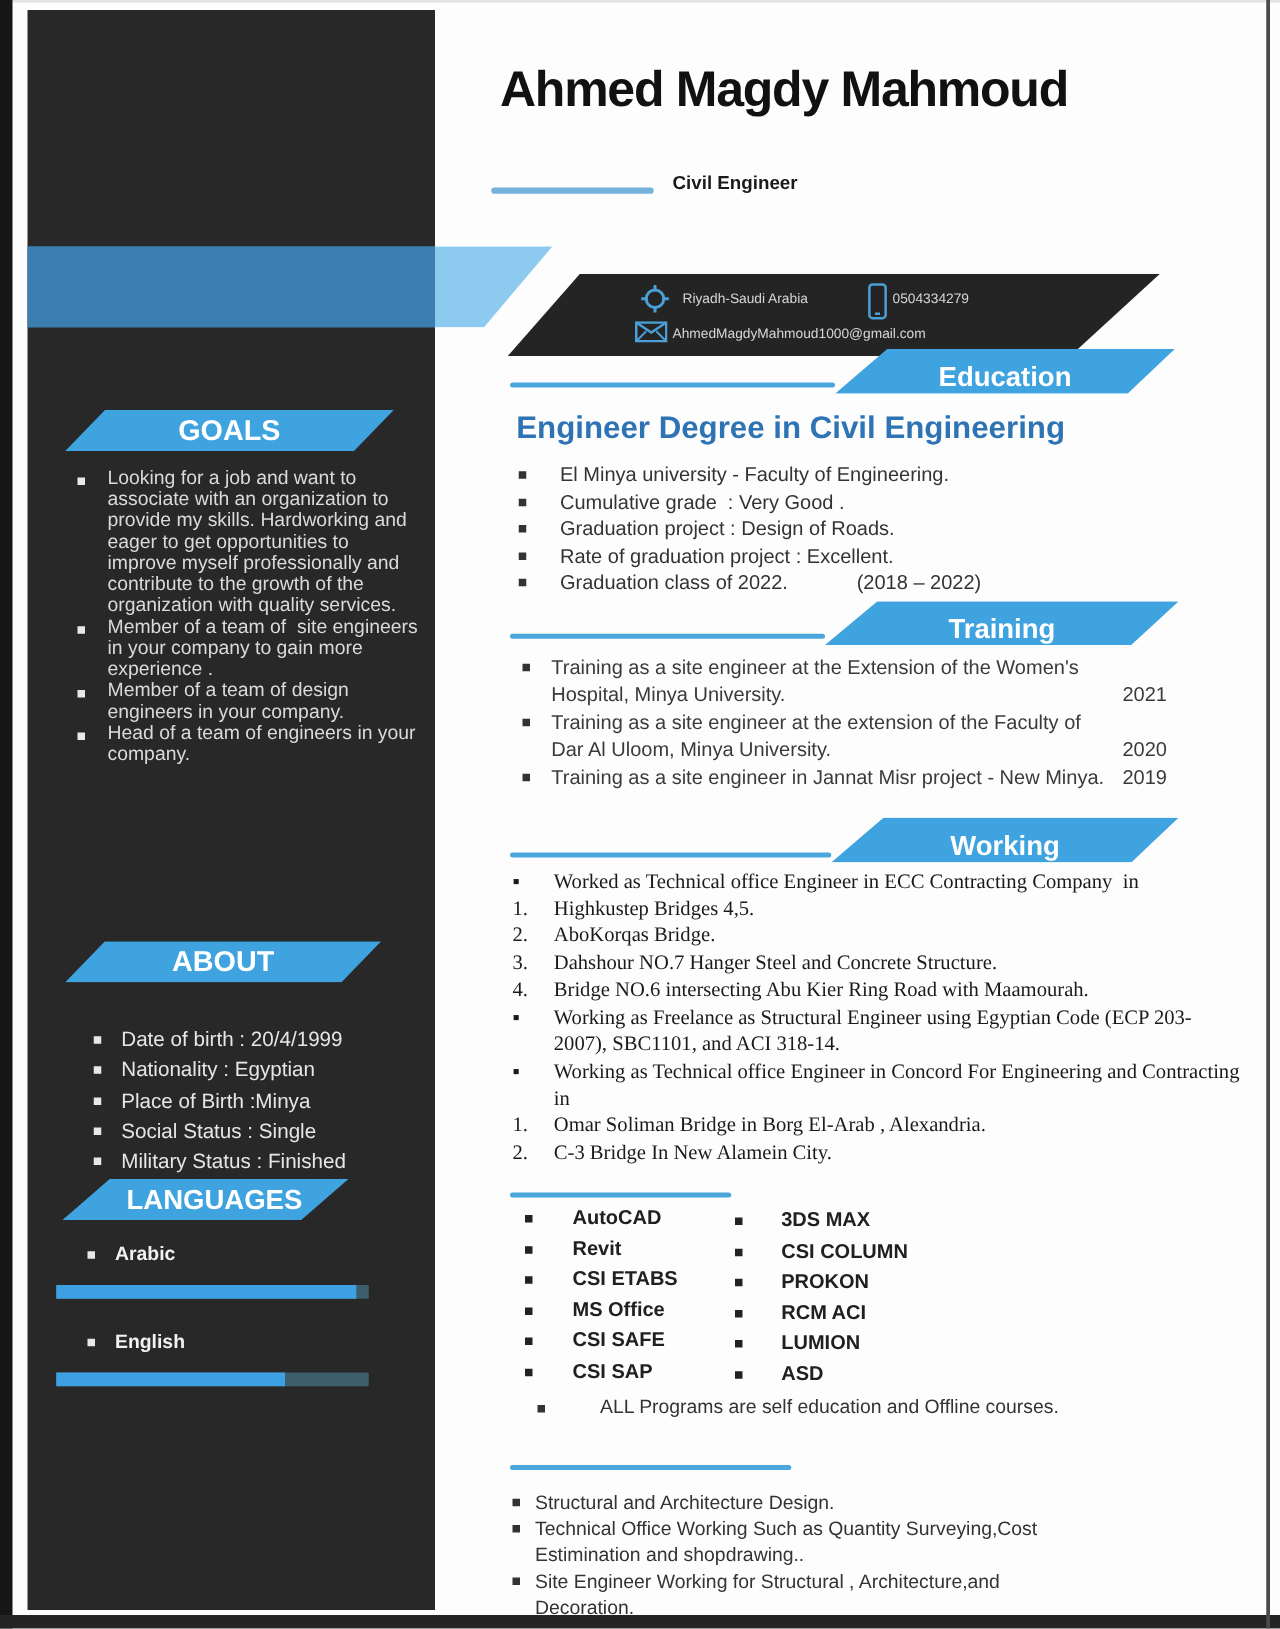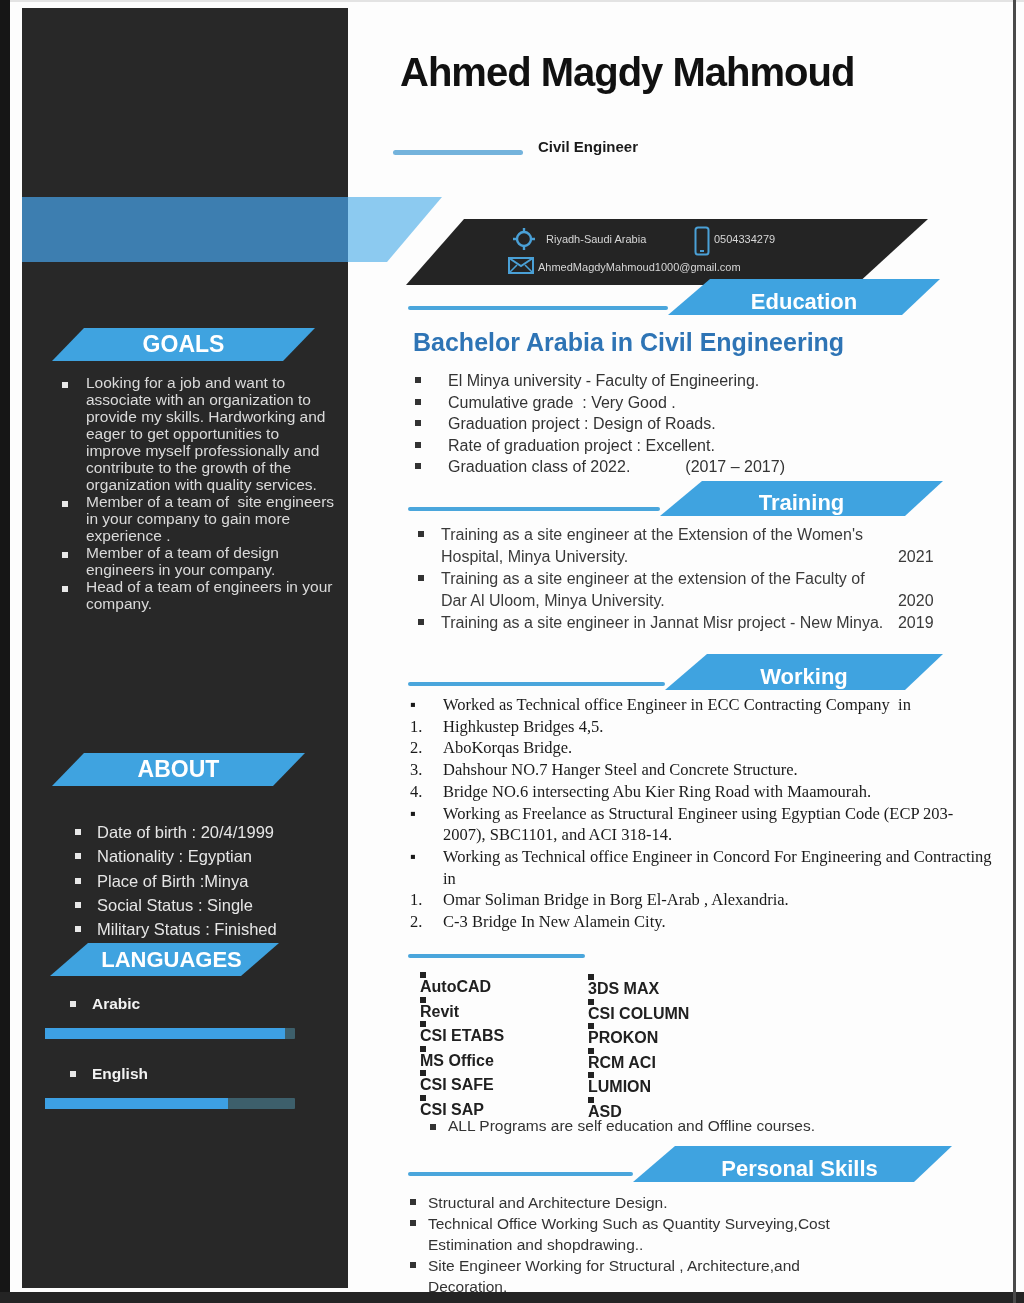--- a/index.html
+++ b/index.html
@@ -54,26 +54,26 @@
   .pre{white-space:pre-wrap;}
   .training-list{left:408px;top:524px;width:532px;font-size:16px;line-height:22px;color:#3a3a3a;}
   .training-item{display:flex;align-items:flex-end;}
   .training-item .sq{align-self:flex-start;margin-left:10px;margin-right:17px;margin-top:7px;}
   .training-text{width:470px;}
   .training-year{width:44px;margin-left:8px;margin-right:0;padding-bottom:0;}
   .working-list{left:410px;top:694px;width:585px;font-family:"Liberation Serif",serif;
                 font-size:16.5px;line-height:21.7px;color:#1a1a1a;}
   .working-marker{flex:none;width:33px;}
   .skills-col{font-size:16px;font-weight:bold;color:#202020;}
-  .skills-col .row{height:24.5px;align-items:flex-start;flex-direction:column;}
+  .skills-col .row{height:24.5px;align-items:flex-start;}
   .skills-col .sq{background:#222;margin-top:6px;}
   .c1{left:420px;top:966px;width:160px;} .c1 .sq{margin-right:32px;}
   .c2{left:588px;top:968px;width:165px;} .c2 .sq{margin-right:31px;}
   .c3{left:755px;top:966px;width:255px;} .c3 .sq{margin-right:29px;}
-  .note-row{left:430px;top:1117px;width:520px;font-size:15.5px;color:#333;}
+  .note-row{left:430px;top:1117px;width:520px;font-size:15.5px;color:#333;gap:32px;}
   .note-row .sq{margin-right:12px;margin-top:7px;}
   .personal-list{left:410px;top:1192px;width:560px;font-size:15.5px;line-height:21px;color:#333;}
   .personal-list .sq{margin-right:12px;margin-top:7px;}
   .personal-list .row{margin-bottom:0;}
 </style>
 </head>
 <body>
 
 <div class="page">
 
@@ -190,21 +190,21 @@
         <div class="lang-bar">
           <div class="lang-fill" style="width: 73%;"></div>
         </div>
       </div>
     </div>
 
   <div class="abs hline" style="left:408px;top:306px;width:260px;"></div>
   <div class="abs flag flag-main" style="left:668px;top:279px;width:272px;">
     <span>Education</span>
   </div>
-  <div class="abs degree">Bachelor Arabia in Civil Engineering</div>
+  <div class="abs degree">Engineer Degree in Civil Engineering</div>
   <div class="abs edu-list">
 
       <div class="row">
         <span class="sq"></span>
         <span class="pre">El Minya university - Faculty of Engineering.</span>
         <span class="edu-extra"></span>
       </div>
 
       <div class="row">
         <span class="sq"></span>
@@ -220,21 +220,21 @@
 
       <div class="row">
         <span class="sq"></span>
         <span class="pre">Rate of graduation project : Excellent.</span>
         <span class="edu-extra"></span>
       </div>
 
       <div class="row">
         <span class="sq"></span>
         <span class="pre">Graduation class of 2022.</span>
-        <span class="edu-extra">(2017 – 2017)</span>
+        <span class="edu-extra">(2018 – 2022)</span>
       </div>
     </div>
 
   <div class="abs hline" style="left:408px;top:507px;width:252px;"></div>
   <div class="abs flag flag-main" style="left:660px;top:481px;width:283px;height:35px;">
     <span>Training</span>
   </div>
   <div class="abs training-list">
 
       <div class="training-item">
@@ -372,23 +372,20 @@
         <span class="sq"></span>
         <span>ASD</span>
       </div>
     </div>
   <div class="abs row note-row">
     <span class="sq"></span>
     <span>ALL Programs are self education and Offline courses.</span>
   </div>
 
   <div class="abs hline" style="left:408px;top:1172px;width:225px;"></div>
-  <div class="abs flag flag-main" style="left:633px;top:1146px;width:319px;padding-left:14px;box-sizing:border-box;">
-    <span>Personal Skills</span>
-  </div>
   <div class="abs personal-list">
 
       <div class="row">
         <span class="sq"></span>
         <span style="width:420px">Structural and Architecture Design.</span>
       </div>
 
       <div class="row">
         <span class="sq"></span>
         <span style="width:420px">Technical Office Working Such as Quantity Surveying,Cost Estimination and shopdrawing..</span>

